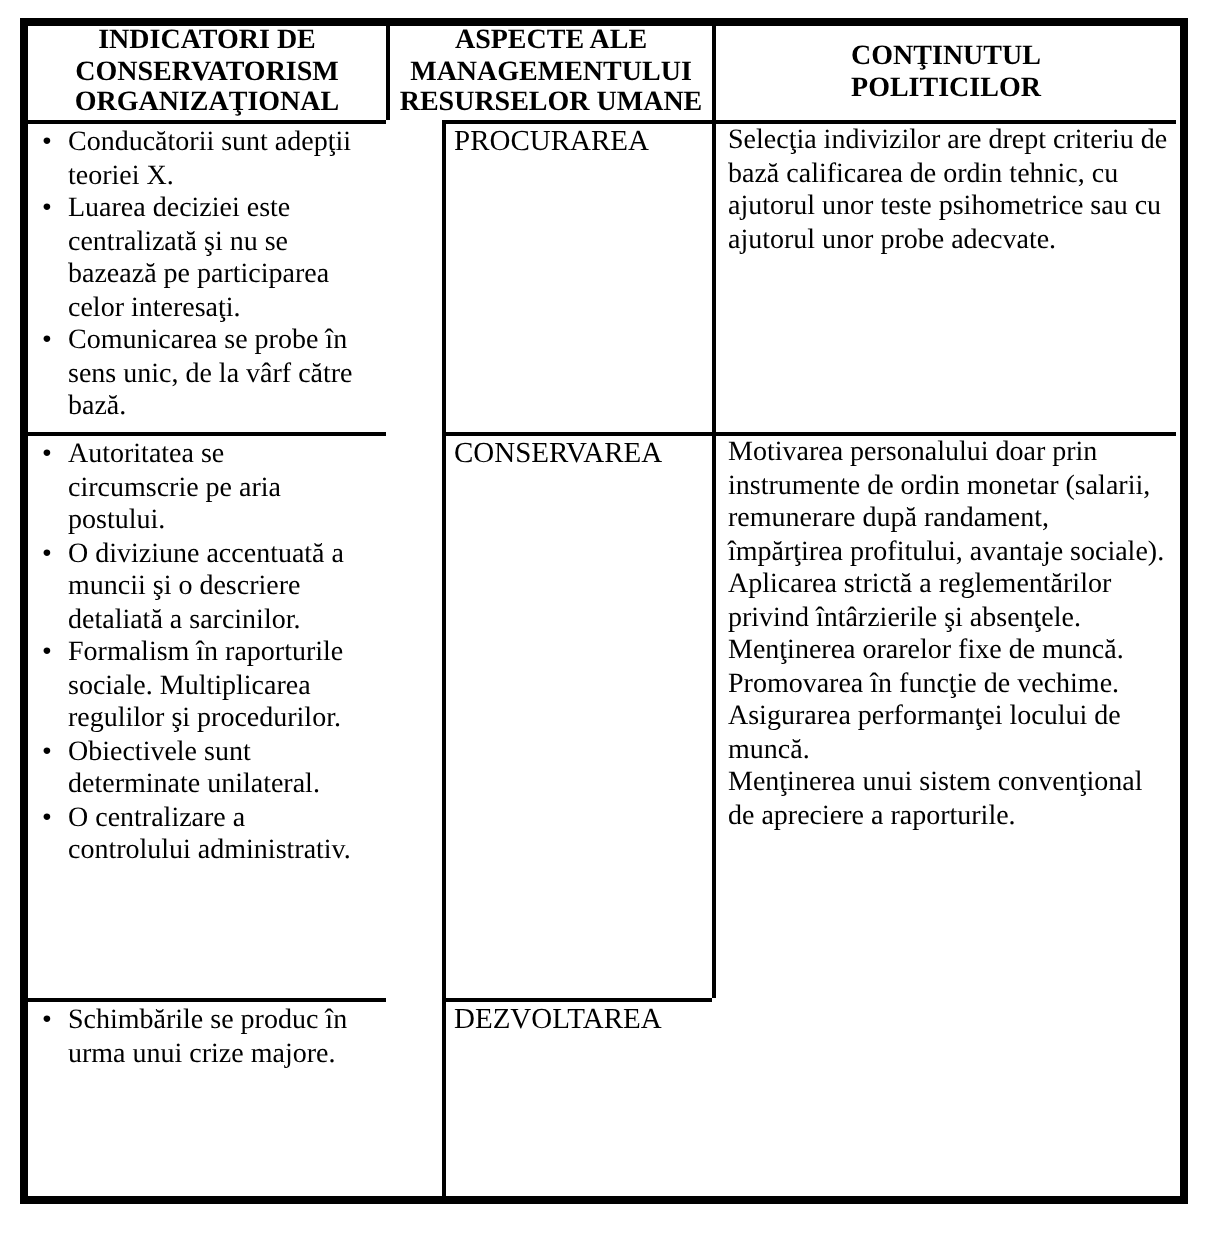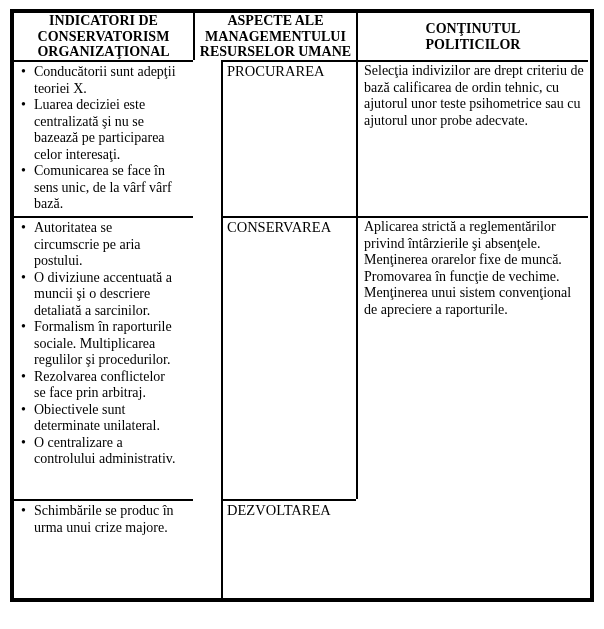--- a/index.html
+++ b/index.html
@@ -86,47 +86,48 @@
       <span>ASPECTE ALE MANAGEMENTULUI RESURSELOR UMANE</span>
     </div>
     <div class="cell head head-row">
       <span class="hdr-narrow">CONŢINUTUL POLITICILOR</span>
     </div>
 
     <div class="cell indicators first-col">
       <ul>
         <li><span>Conducătorii sunt adepţii teoriei X.</span></li>
         <li><span>Luarea deciziei este centralizată şi nu se bazează pe participarea celor interesaţi.</span></li>
-        <li><span>Comunicarea se face în sens unic, de la vârf vârf bază.</span></li>
+        <li><span>Comunicarea se probe în sens unic, de la vârf către bază.</span></li>
       </ul>
     </div>
     <div class="cell aspect">
       <span>PROCURAREA</span>
     </div>
     <div class="cell content">
       <p>Selecţia indivizilor are drept criteriu de bază calificarea de ordin tehnic, cu ajutorul unor teste psihometrice sau cu ajutorul unor probe adecvate.</p>
     </div>
 
     <div class="cell indicators first-col">
       <ul>
         <li><span>Autoritatea se circumscrie pe aria postului.</span></li>
         <li><span>O diviziune accentuată a muncii şi o descriere detaliată a sarcinilor.</span></li>
         <li><span>Formalism în raporturile sociale. Multiplicarea regulilor şi procedurilor.</span></li>
-        <li><span>Rezolvarea conflictelor se face prin arbitraj.</span></li>
         <li><span>Obiectivele sunt determinate unilateral.</span></li>
         <li><span>O centralizare a controlului administrativ.</span></li>
       </ul>
     </div>
     <div class="cell aspect">
       <span>CONSERVAREA</span>
     </div>
     <div class="cell content">
+      <p>Motivarea personalului doar prin instrumente de ordin monetar (salarii, remunerare după randament, împărţirea profitului, avantaje sociale).</p>
       <p>Aplicarea strictă a reglementărilor privind întârzierile şi absenţele.</p>
       <p>Menţinerea orarelor fixe de muncă.</p>
       <p>Promovarea în funcţie de vechime.</p>
+      <p>Asigurarea performanţei locului de muncă.</p>
       <p>Menţinerea unui sistem convenţional de apreciere a raporturile.</p>
     </div>
 
     <div class="cell indicators first-col">
       <ul>
         <li><span>Schimbările se produc în urma unui crize majore.</span></li>
       </ul>
     </div>
     <div class="cell aspect">
       <span>DEZVOLTAREA</span>

